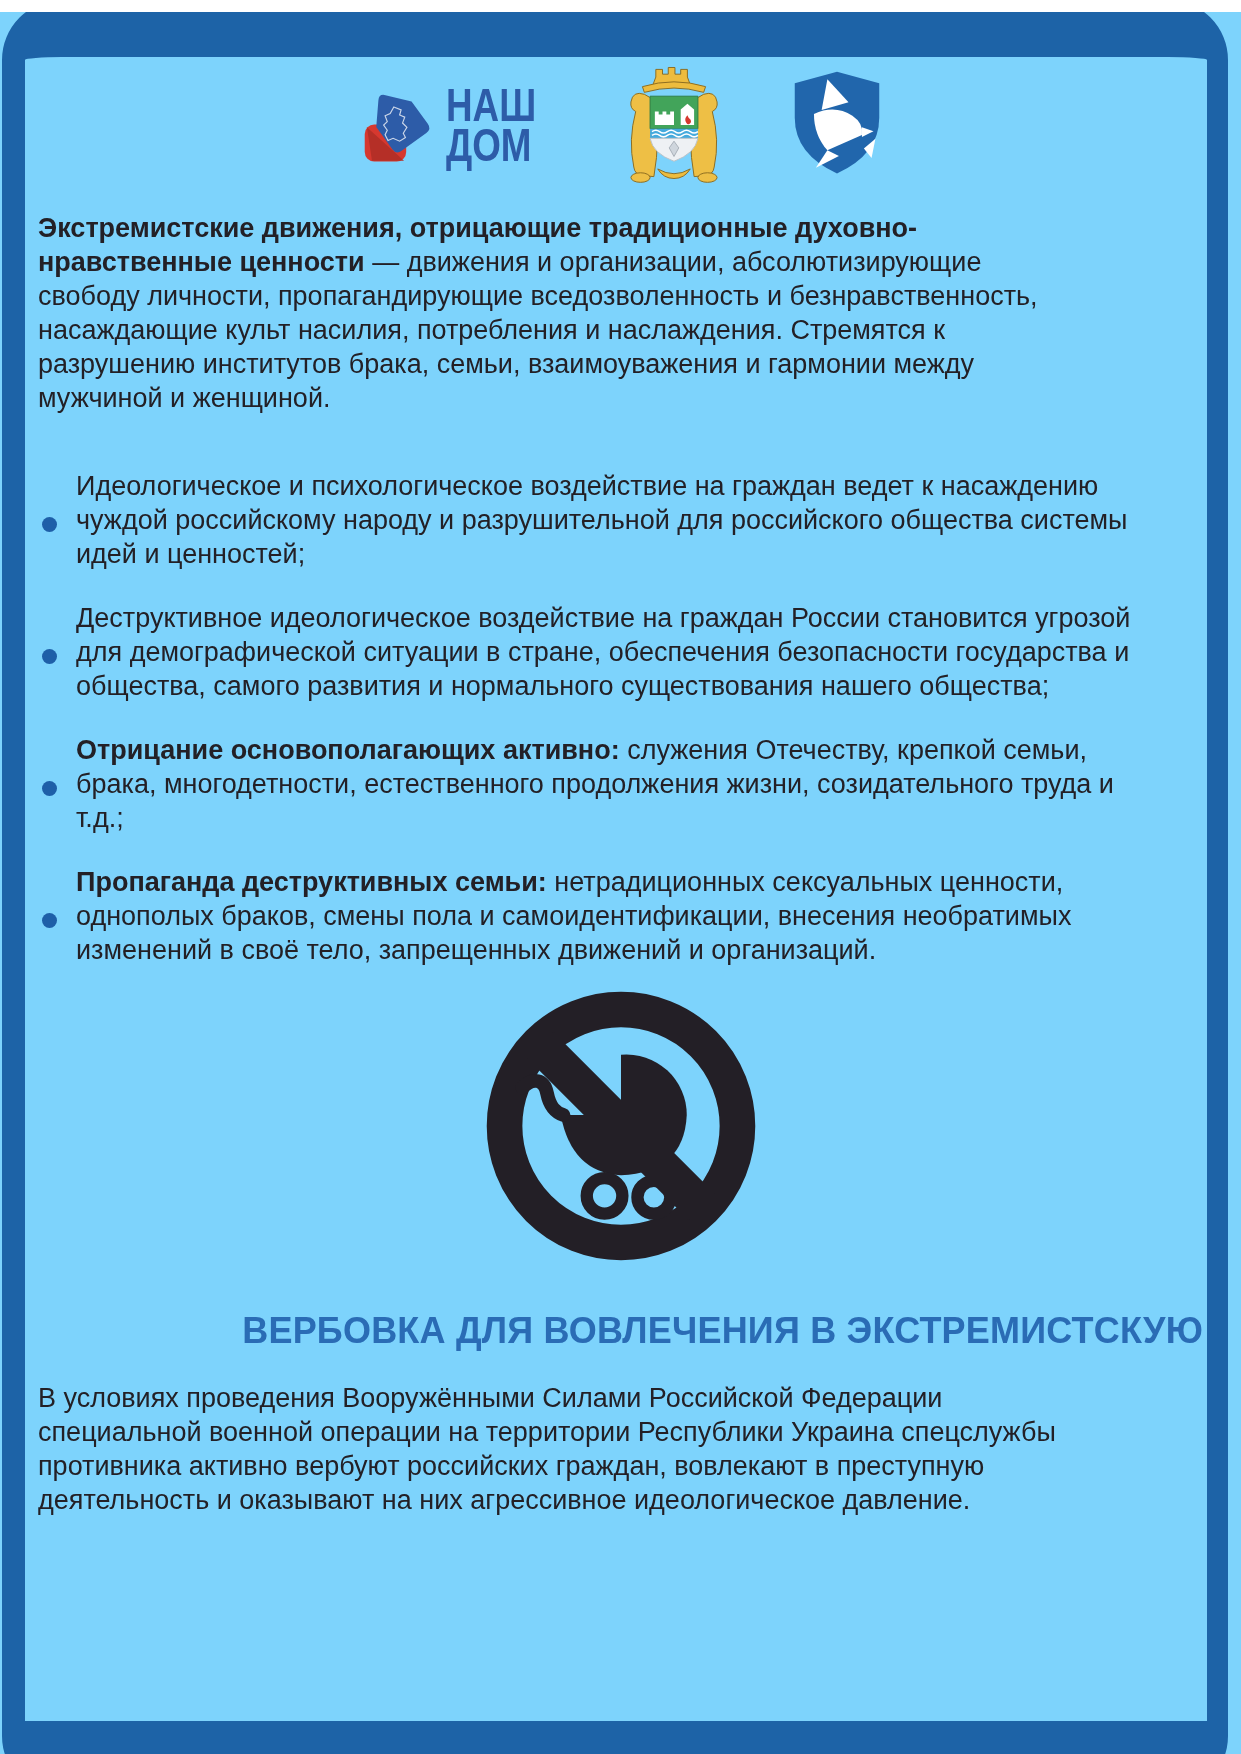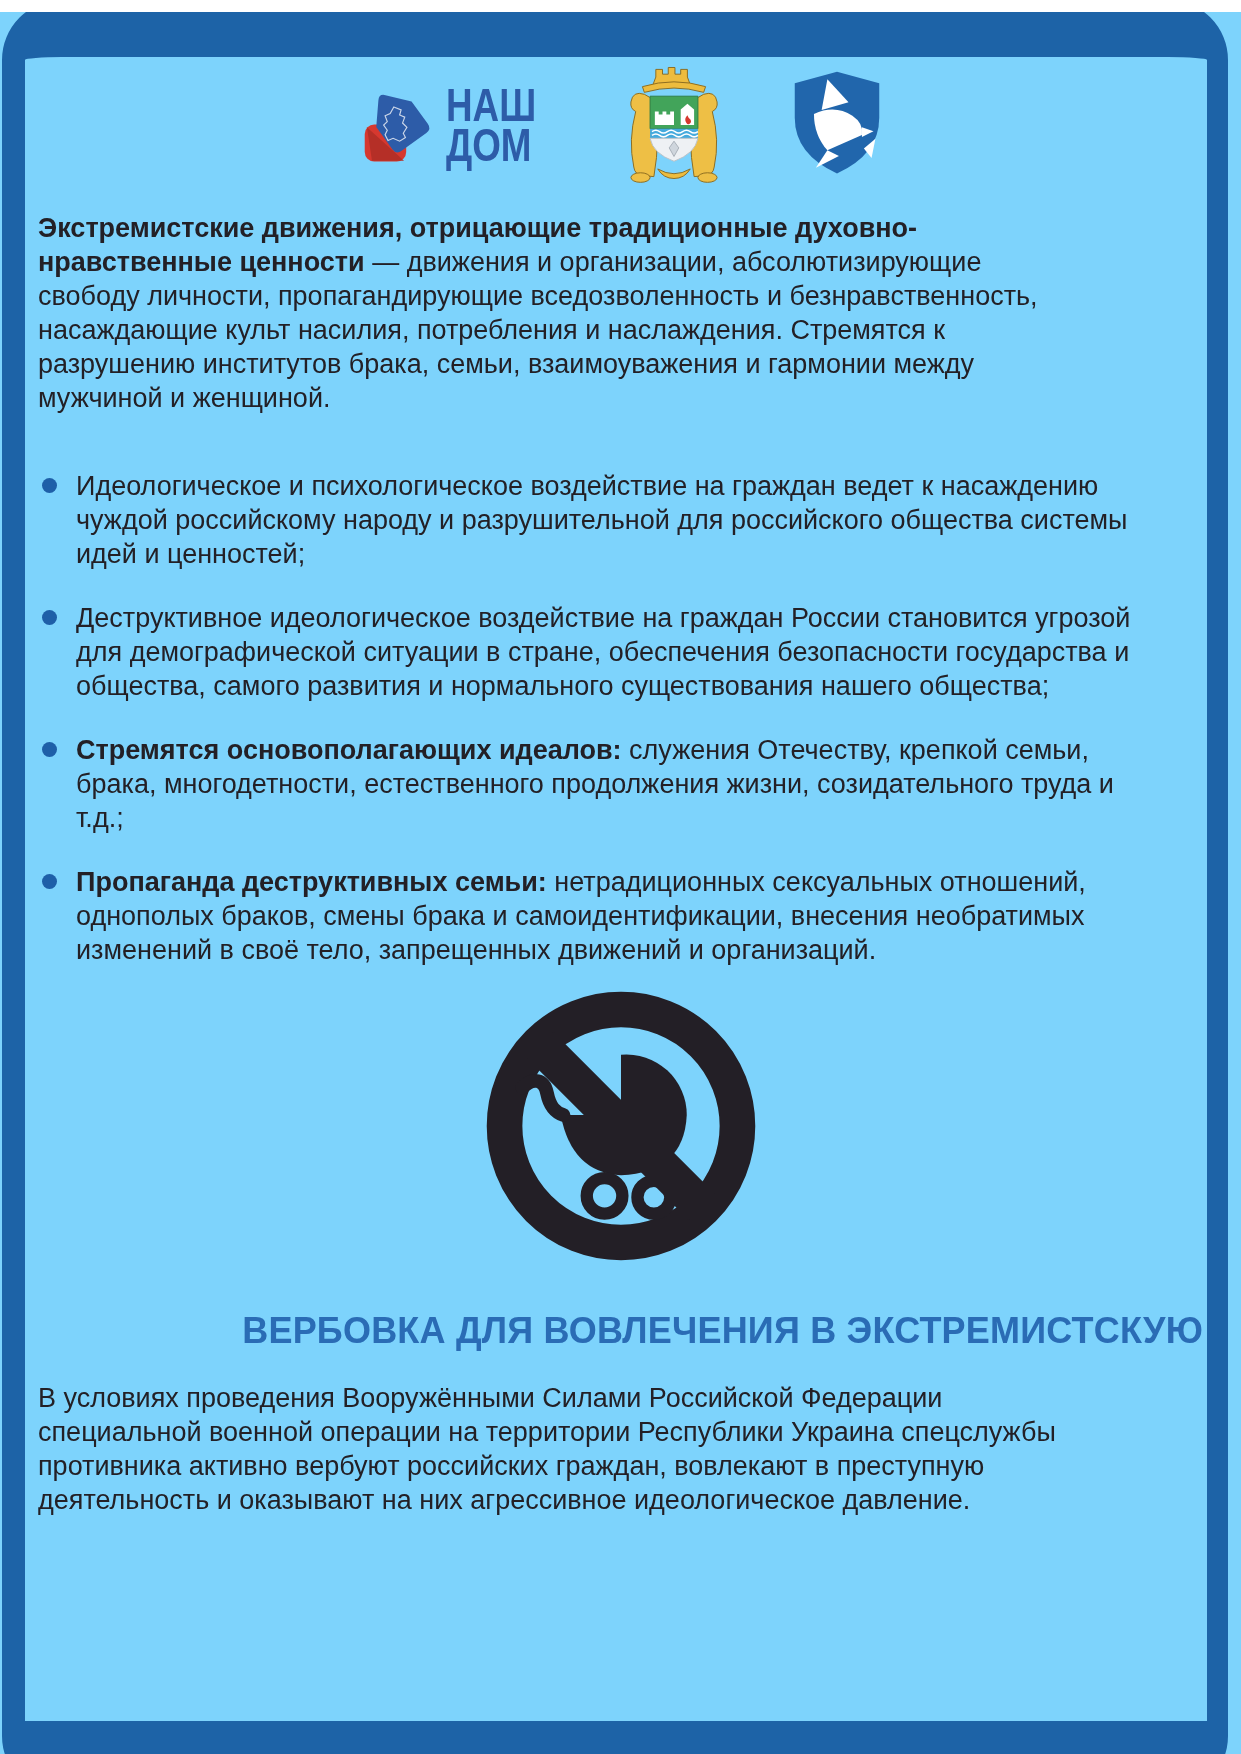--- a/index.html
+++ b/index.html
@@ -21,21 +21,21 @@
   
   .logos{display:flex;justify-content:center;align-items:center;gap:52px;height:136px;margin-bottom:18px;}
   .nashdom{display:flex;align-items:center;gap:10px;}
   .nashdom-text{font-weight:bold;font-size:46px;line-height:40px;color:#2d5ca8;
     transform:scaleX(.8);transform-origin:left center;letter-spacing:0;}
   
   .intro{font-size:27px;line-height:34px;width:1005px;margin:0;}
   .intro b,.bullet-text b{font-weight:bold;}
   
   .bullets{list-style:none;margin:54px 0 0 0;padding:0 0 0 4px;}
-  .bullets li{display:flex;gap:19px;margin-bottom:30px;}
+  .bullets li{display:flex;gap:19px;margin-bottom:30px;align-items:center;}
   .bullets li:last-child{margin-bottom:0;}
   .dot{flex:none;width:15px;height:15px;border-radius:50%;background:#1e5fa8;margin-top:9px;}
   .bullet-text{margin:0;font-size:27px;line-height:34px;width:1070px;}
   
   .sign-wrap{margin-top:22px;text-align:center;}
   
   .heading{margin-top:40px;text-align:right;font-weight:bold;color:#2a6cb5;
     font-size:36px;line-height:48px;letter-spacing:.2px;}
   
   .outro{margin:26px 0 0 0;font-size:27px;line-height:34px;font-weight:normal;width:1030px;}
@@ -111,27 +111,27 @@
         <p class="bullet-text"><b></b>
           <span>Идеологическое и психологическое воздействие на граждан ведет к насаждению чуждой российскому народу и разрушительной для российского общества системы идей и ценностей;</span></p>
       </li>
       <li>
         <span class="dot"></span>
         <p class="bullet-text"><b></b>
           <span>Деструктивное идеологическое воздействие на граждан России становится угрозой для демографической ситуации в стране, обеспечения безопасности государства и общества, самого развития и нормального существования нашего общества;</span></p>
       </li>
       <li>
         <span class="dot"></span>
-        <p class="bullet-text"><b>Стремятся основополагающих идеалов:</b>
+        <p class="bullet-text"><b>Отрицание основополагающих активно:</b>
           <span>служения Отечеству, крепкой семьи, брака, многодетности, естественного продолжения жизни, созидательного труда и т.д.;</span></p>
       </li>
       <li>
         <span class="dot"></span>
         <p class="bullet-text"><b>Пропаганда деструктивных семьи:</b>
-          <span>нетрадиционных сексуальных отношений, однополых браков, смены брака и самоидентификации, внесения необратимых изменений в своё тело, запрещенных движений и организаций.</span></p>
+          <span>нетрадиционных сексуальных ценности, однополых браков, смены пола и самоидентификации, внесения необратимых изменений в своё тело, запрещенных движений и организаций.</span></p>
       </li>
     </ul>
 
     <div class="sign-wrap">
       <svg width="274" height="274" viewBox="0 0 200 200" aria-hidden="true">
         <circle cx="100" cy="100" r="85" fill="none" stroke="#231f26" stroke-width="26"></circle>
         <g fill="#231f26">
           <path d="M100,48 a44,44 0 0 1 48,44 L100,92 Z"></path>
           <path d="M56,92 L148,92 Q146,134 100,136 Q64,134 56,92 Z"></path>
           <path d="M28,72 C36,64 44,66 46,76 C48,86 52,90 58,92" fill="none" stroke="#231f26" stroke-width="10" stroke-linecap="round"></path>

